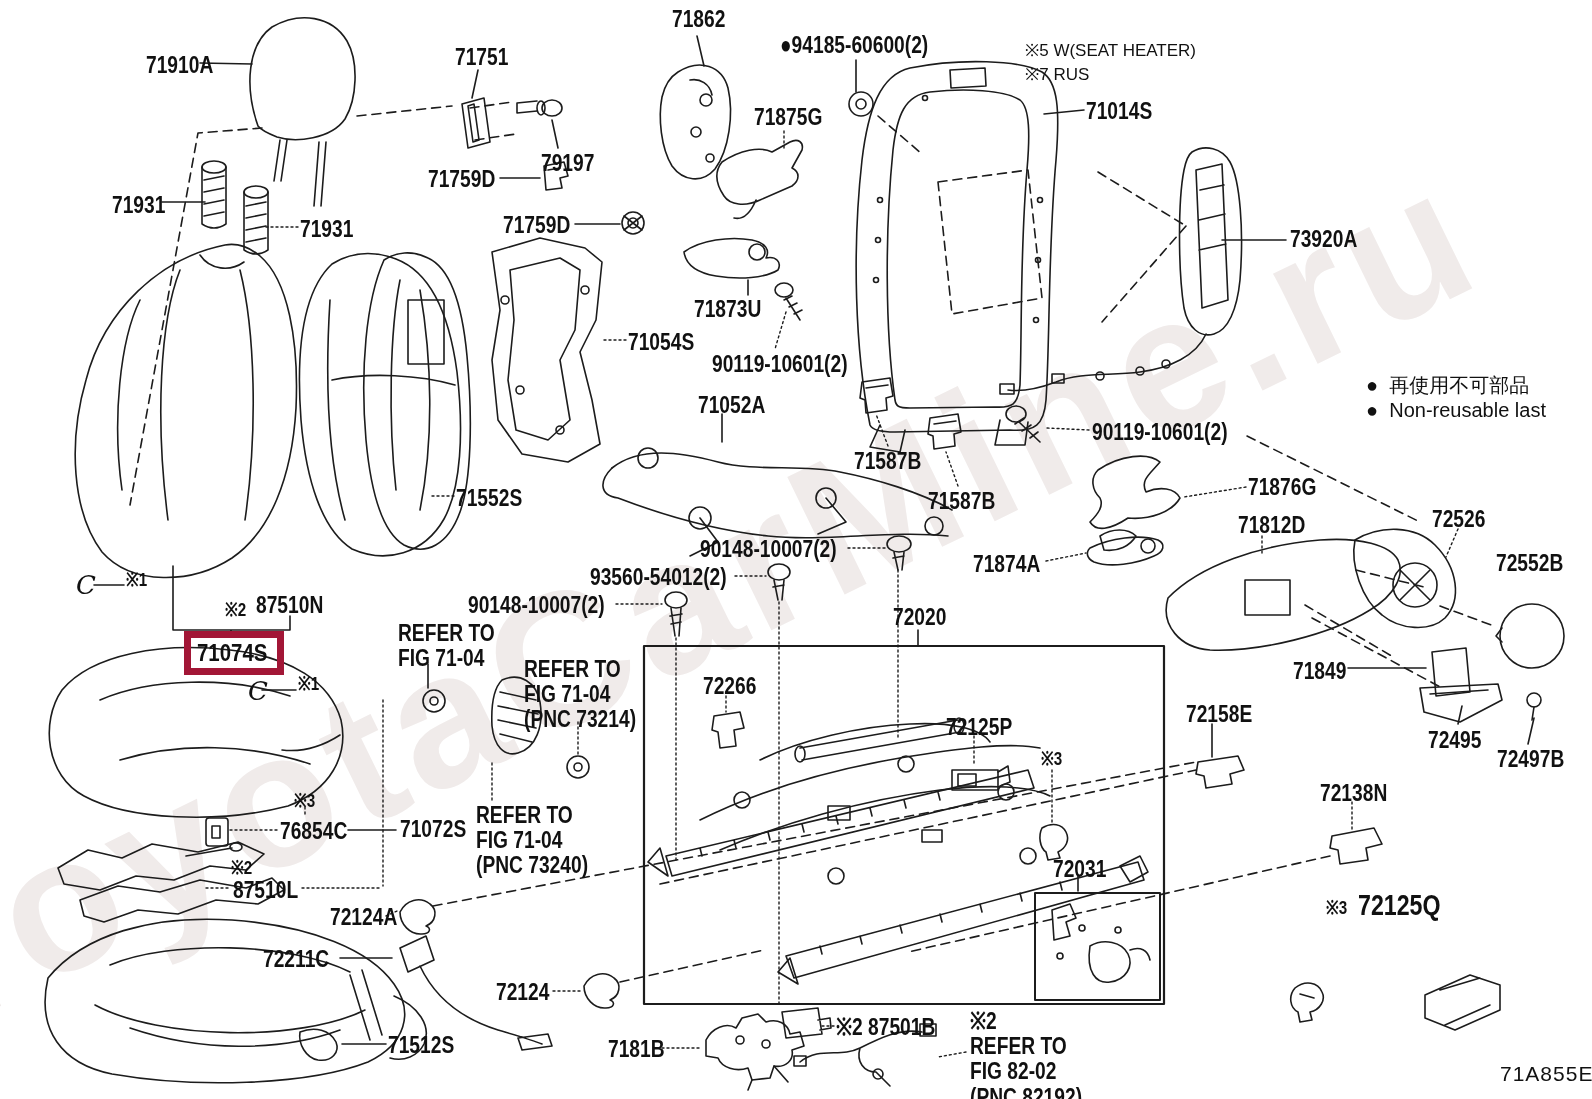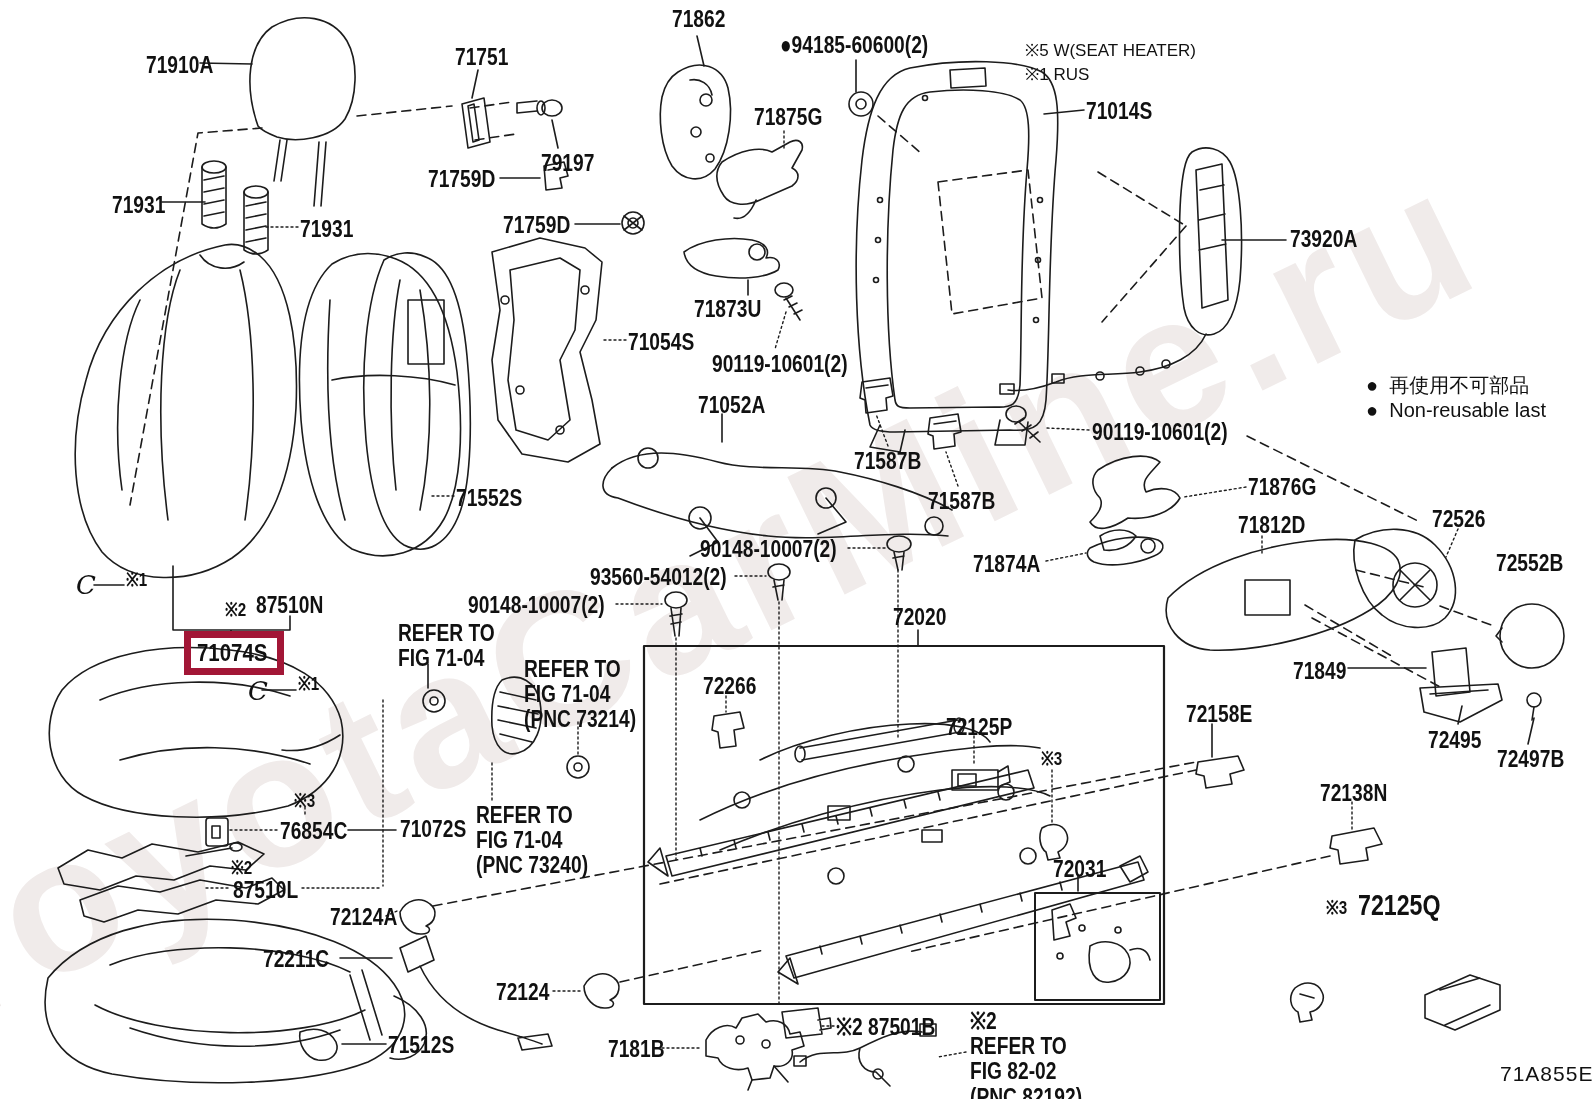--- a/index.html
+++ b/index.html
@@ -401,21 +401,21 @@
   <div id="hlbox" style="border-color: rgb(162, 22, 54);">
     <div class="pl">71074S</div>
   </div>
 
   <div class="cmark" style="left:76px;top:570px">C</div>
   <div class="pl sm" style="left:126px;top:570px">※1</div>
   <div class="cmark" style="left:248px;top:676px">C</div>
   <div class="pl sm" style="left:298px;top:674px">※1</div>
 
   <div class="note" style="left:1025px;top:38px">※5 W(SEAT HEATER)</div>
-  <div class="note" style="left:1025px;top:62px">※1 RUS</div>
+  <div class="note" style="left:1025px;top:62px">※7 RUS</div>
 
   <div class="legend" style="left:1366px;top:372px">●  再使用不可部品</div>
   <div class="legend" style="left:1366px;top:399px">●  Non-reusable last</div>
 
   <div class="pl sm" style="left:1326px;top:898px">※3</div>
   <div class="pl big" style="left:1358px;top:890px">72125Q</div>
 
   <div id="dcode">71A855E</div>
 
 </div>

